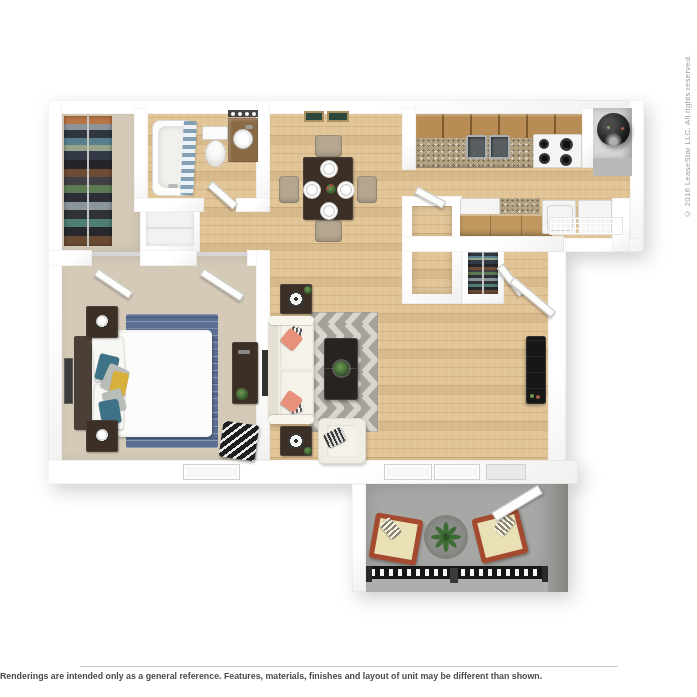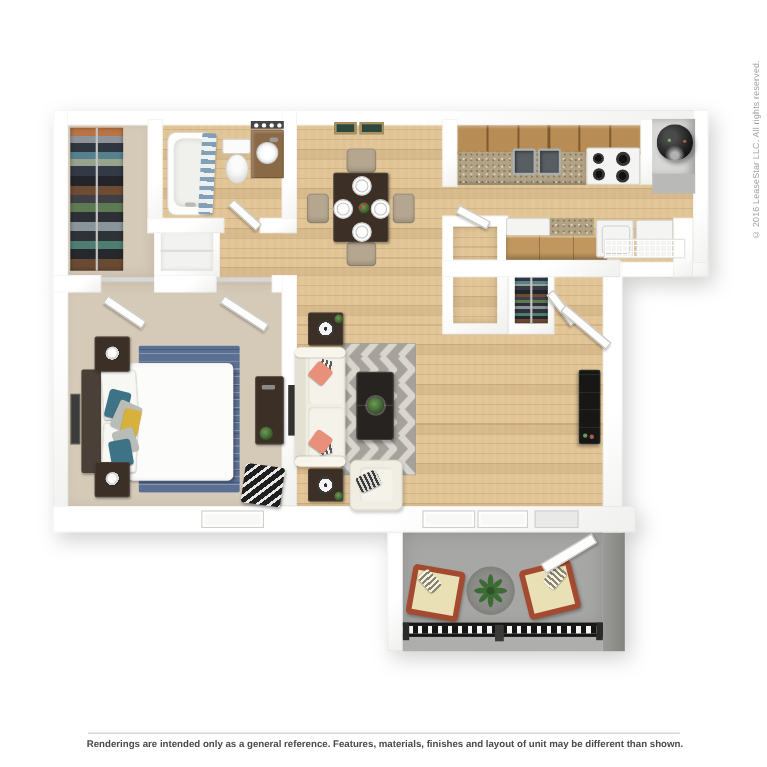--- a/index.html
+++ b/index.html
@@ -34,21 +34,21 @@
       #23252b 34%,#23252b 41%,#6e4b33 41%,#6e4b33 47%,#3f3f45 47%,#3f3f45 53%,
       #5d7a52 53%,#5d7a52 59%,#2c2f35 59%,#2c2f35 66%,#8a949b 66%,#8a949b 72%,
       #2f3237 72%,#2f3237 79%,#4e7d72 79%,#4e7d72 85%,#26282e 85%,#26282e 92%,
       #6b4a33 92%,#6b4a33 100%);box-shadow:inset 0 0 4px rgba(0,0,0,.4);}
   .lamp{border-radius:50%;background:radial-gradient(circle at 50% 50%,#2e2e2c 0 14%,#f5f5f3 15% 52%,#3a3a38 53% 72%,#141412 73% 100%);}
   .nlamp{border-radius:50%;background:radial-gradient(circle at 45% 45%,#ffffff 0 40%,#d9d9d7 41% 60%,#2b2b29 61% 100%);}
   .plantdot{border-radius:50%;background:radial-gradient(circle at 42% 40%,#6f9a55,#2f5227 75%);}
   .burner{border-radius:50%;background:radial-gradient(circle,#111 0 40%,#333 41% 72%,#565654 73% 100%);}
   .cushionseat{background:#f4f2e9;border-radius:4px;box-shadow:inset 1px 1px 2px rgba(0,0,0,.09);}
   .footer-line{background:#c8c8c6;}
-  .footer-text{width:621px;text-align:right;font-size:8.8px;font-weight:bold;color:var(--text-footer,#4a4a4a);}
+  .footer-text{width:621px;text-align:left;font-size:8.8px;font-weight:bold;color:var(--text-footer,#4a4a4a);}
   .copyright{writing-mode:vertical-rl;transform:rotate(180deg);font-size:8px;color:var(--text-muted,#9e9e9e);
              letter-spacing:.2px;white-space:nowrap;height:210px;}
 </style>
 </head>
 <body>
 
 <div id="canvas">
   <div id="plan">
 
     <div class="a wood" style="left:140px;top:108px;width:498px;height:144px"></div>

